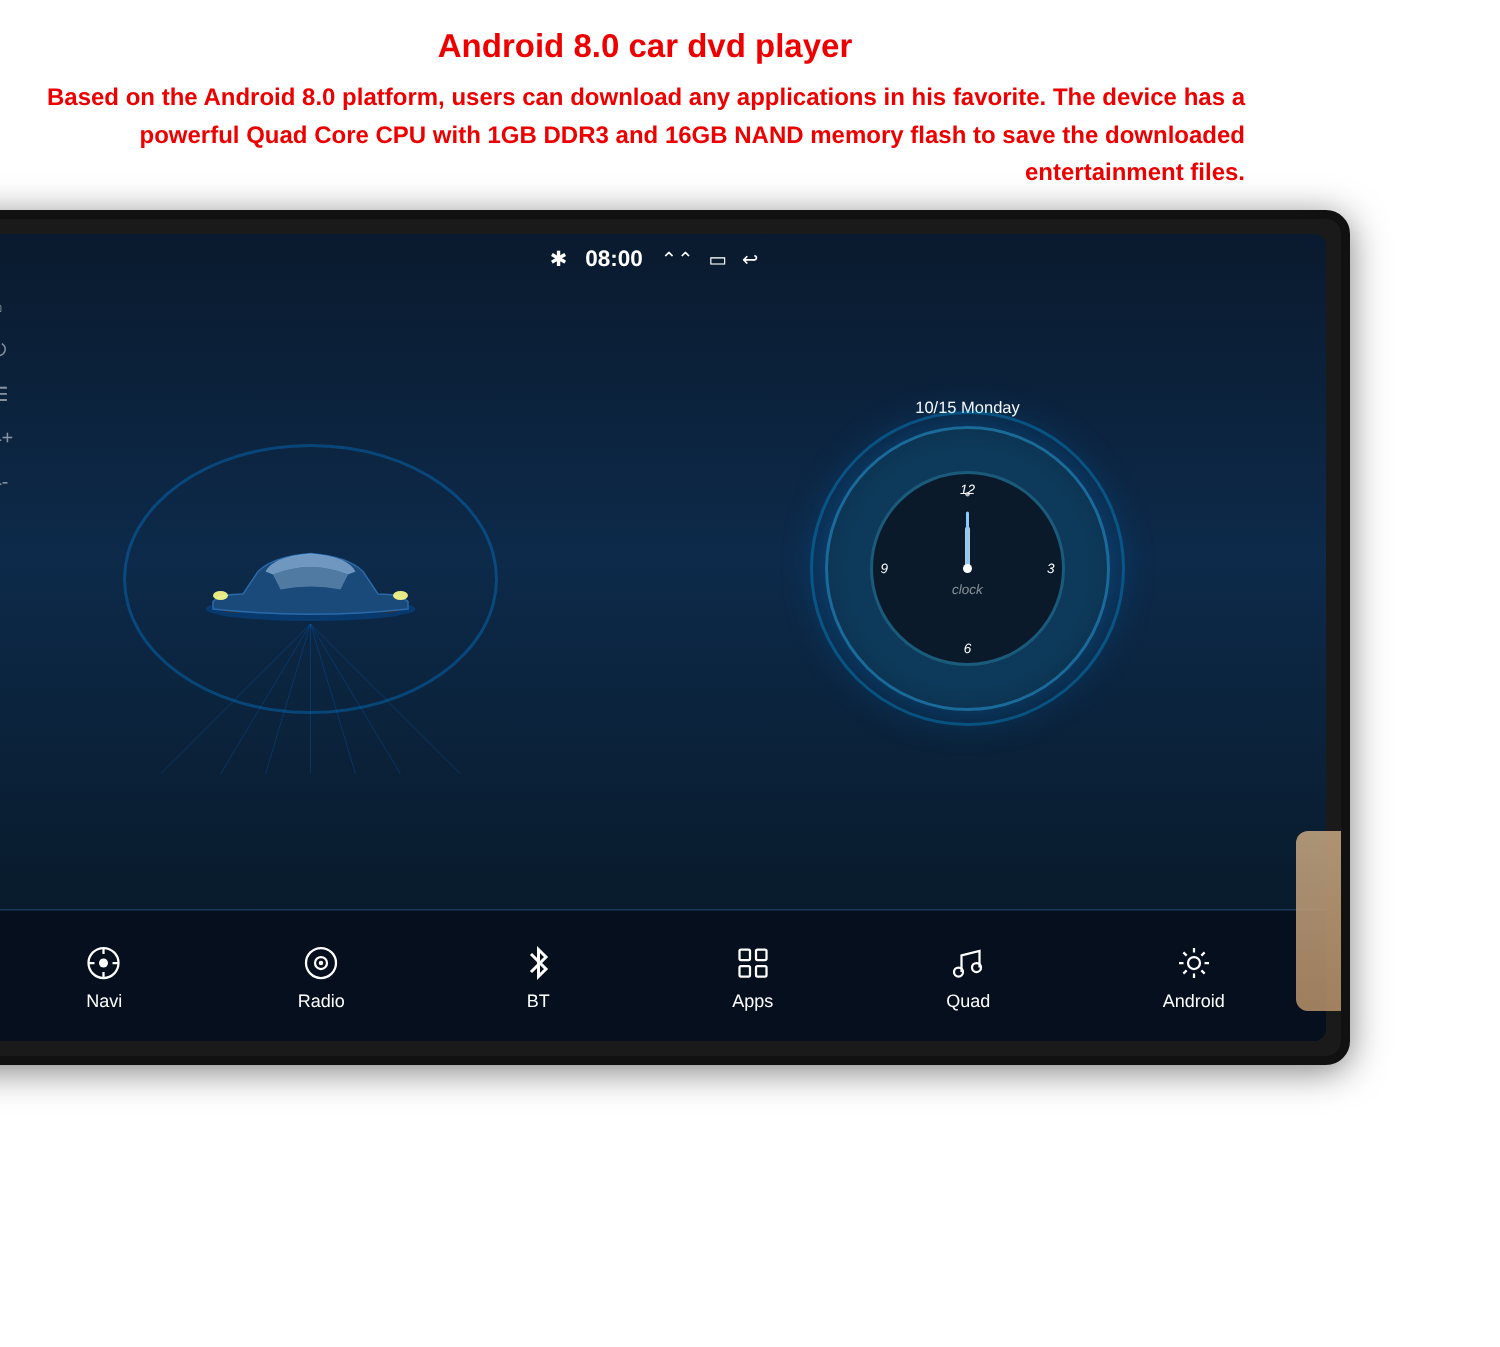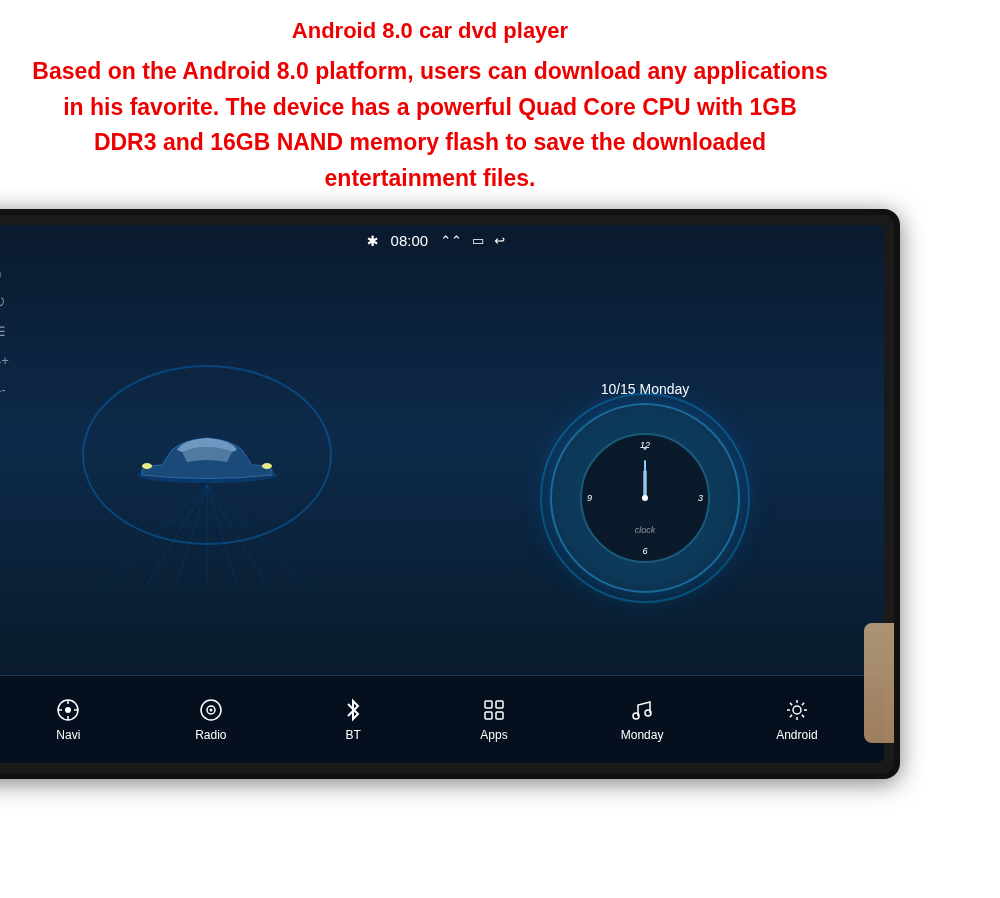--- a/index.html
+++ b/index.html
@@ -28,24 +28,24 @@
     .title {
       color: #e00;
       font-size: 22px;
       font-weight: bold;
       text-align: center;
       margin-bottom: 10px;
     }
 
     .description {
       color: #e00;
-      font-size: 23px;
+      font-size: 16px;
       font-weight: bold;
       line-height: 1.55;
-      text-align: center;
+      text-align: right;
     }
 
     
     .car-unit {
       width: 940px;
       height: 570px;
       background: #1a1a1a;
       border-radius: 16px;
       border: 6px solid #111;
       position: relative;
@@ -90,21 +90,21 @@
       left: 0;
       right: 0;
       height: 32px;
       display: flex;
       align-items: center;
       justify-content: center;
       gap: 12px;
       padding: 0 16px;
     }
     .status-bar .bt-icon { color: #fff; font-size: 14px; }
-    .status-bar .time { color: #fff; font-size: 15px; font-weight: normal; }
+    .status-bar .time { color: #fff; font-size: 15px; font-weight: bold; }
     .status-bar .icons { color: #fff; font-size: 13px; display: flex; gap: 10px; }
 
     
     .screen-left-icons {
       position: absolute;
       left: 6px;
       top: 40px;
       display: flex;
       flex-direction: column;
       gap: 14px;
@@ -228,23 +228,22 @@
     .clock-widget {
       width: 240px;
       height: 260px;
       position: relative;
       display: flex;
       flex-direction: column;
       align-items: center;
     }
     .clock-date {
       color: #fff;
-      font-size: 14px;
+      font-size: 11px;
       margin-bottom: 6px;
-      margin-top: 46px;
     }
     .clock-circle-outer {
       width: 190px;
       height: 190px;
       border-radius: 50%;
       border: 2px solid #1a6a9a;
       position: relative;
       display: flex;
       align-items: center;
       justify-content: center;
@@ -260,21 +259,21 @@
       position: relative;
       display: flex;
       align-items: center;
       justify-content: center;
       font-style: italic;
     }
     .clock-label {
       position: absolute;
       color: rgba(255,255,255,0.5);
       font-size: 9px;
-      bottom: 26px;
+      bottom: 44px;
     }
     
     .hand {
       position: absolute;
       bottom: 50%;
       left: 50%;
       transform-origin: bottom center;
       border-radius: 2px;
     }
     .hour-hand {
@@ -494,21 +493,21 @@
           </svg>
           <span class="nav-label">Apps</span>
         </div>
 
         <div class="nav-item">
           <svg width="28" height="28" viewBox="0 0 28 28">
             <path d="M10,20 L10,9 L22,6 L22,17" stroke="#fff" stroke-width="1.5" fill="none"></path>
             <circle cx="8" cy="20" r="3" stroke="#fff" stroke-width="1.5" fill="none"></circle>
             <circle cx="20" cy="17" r="3" stroke="#fff" stroke-width="1.5" fill="none"></circle>
           </svg>
-          <span class="nav-label">Monday</span>
+          <span class="nav-label">Quad</span>
         </div>
 
         <div class="nav-item">
           <svg width="28" height="28" viewBox="0 0 28 28">
             <circle cx="14" cy="14" r="4" stroke="#fff" stroke-width="1.5" fill="none"></circle>
             <path d="M14,4 L14,7 M14,21 L14,24 M4,14 L7,14 M21,14 L24,14 M6.9,6.9 L9.1,9.1 M18.9,18.9 L21.1,21.1 M21.1,6.9 L18.9,9.1 M9.1,18.9 L6.9,21.1" stroke="#fff" stroke-width="1.5"></path>
           </svg>
           <span class="nav-label">Android</span>
         </div>
 

